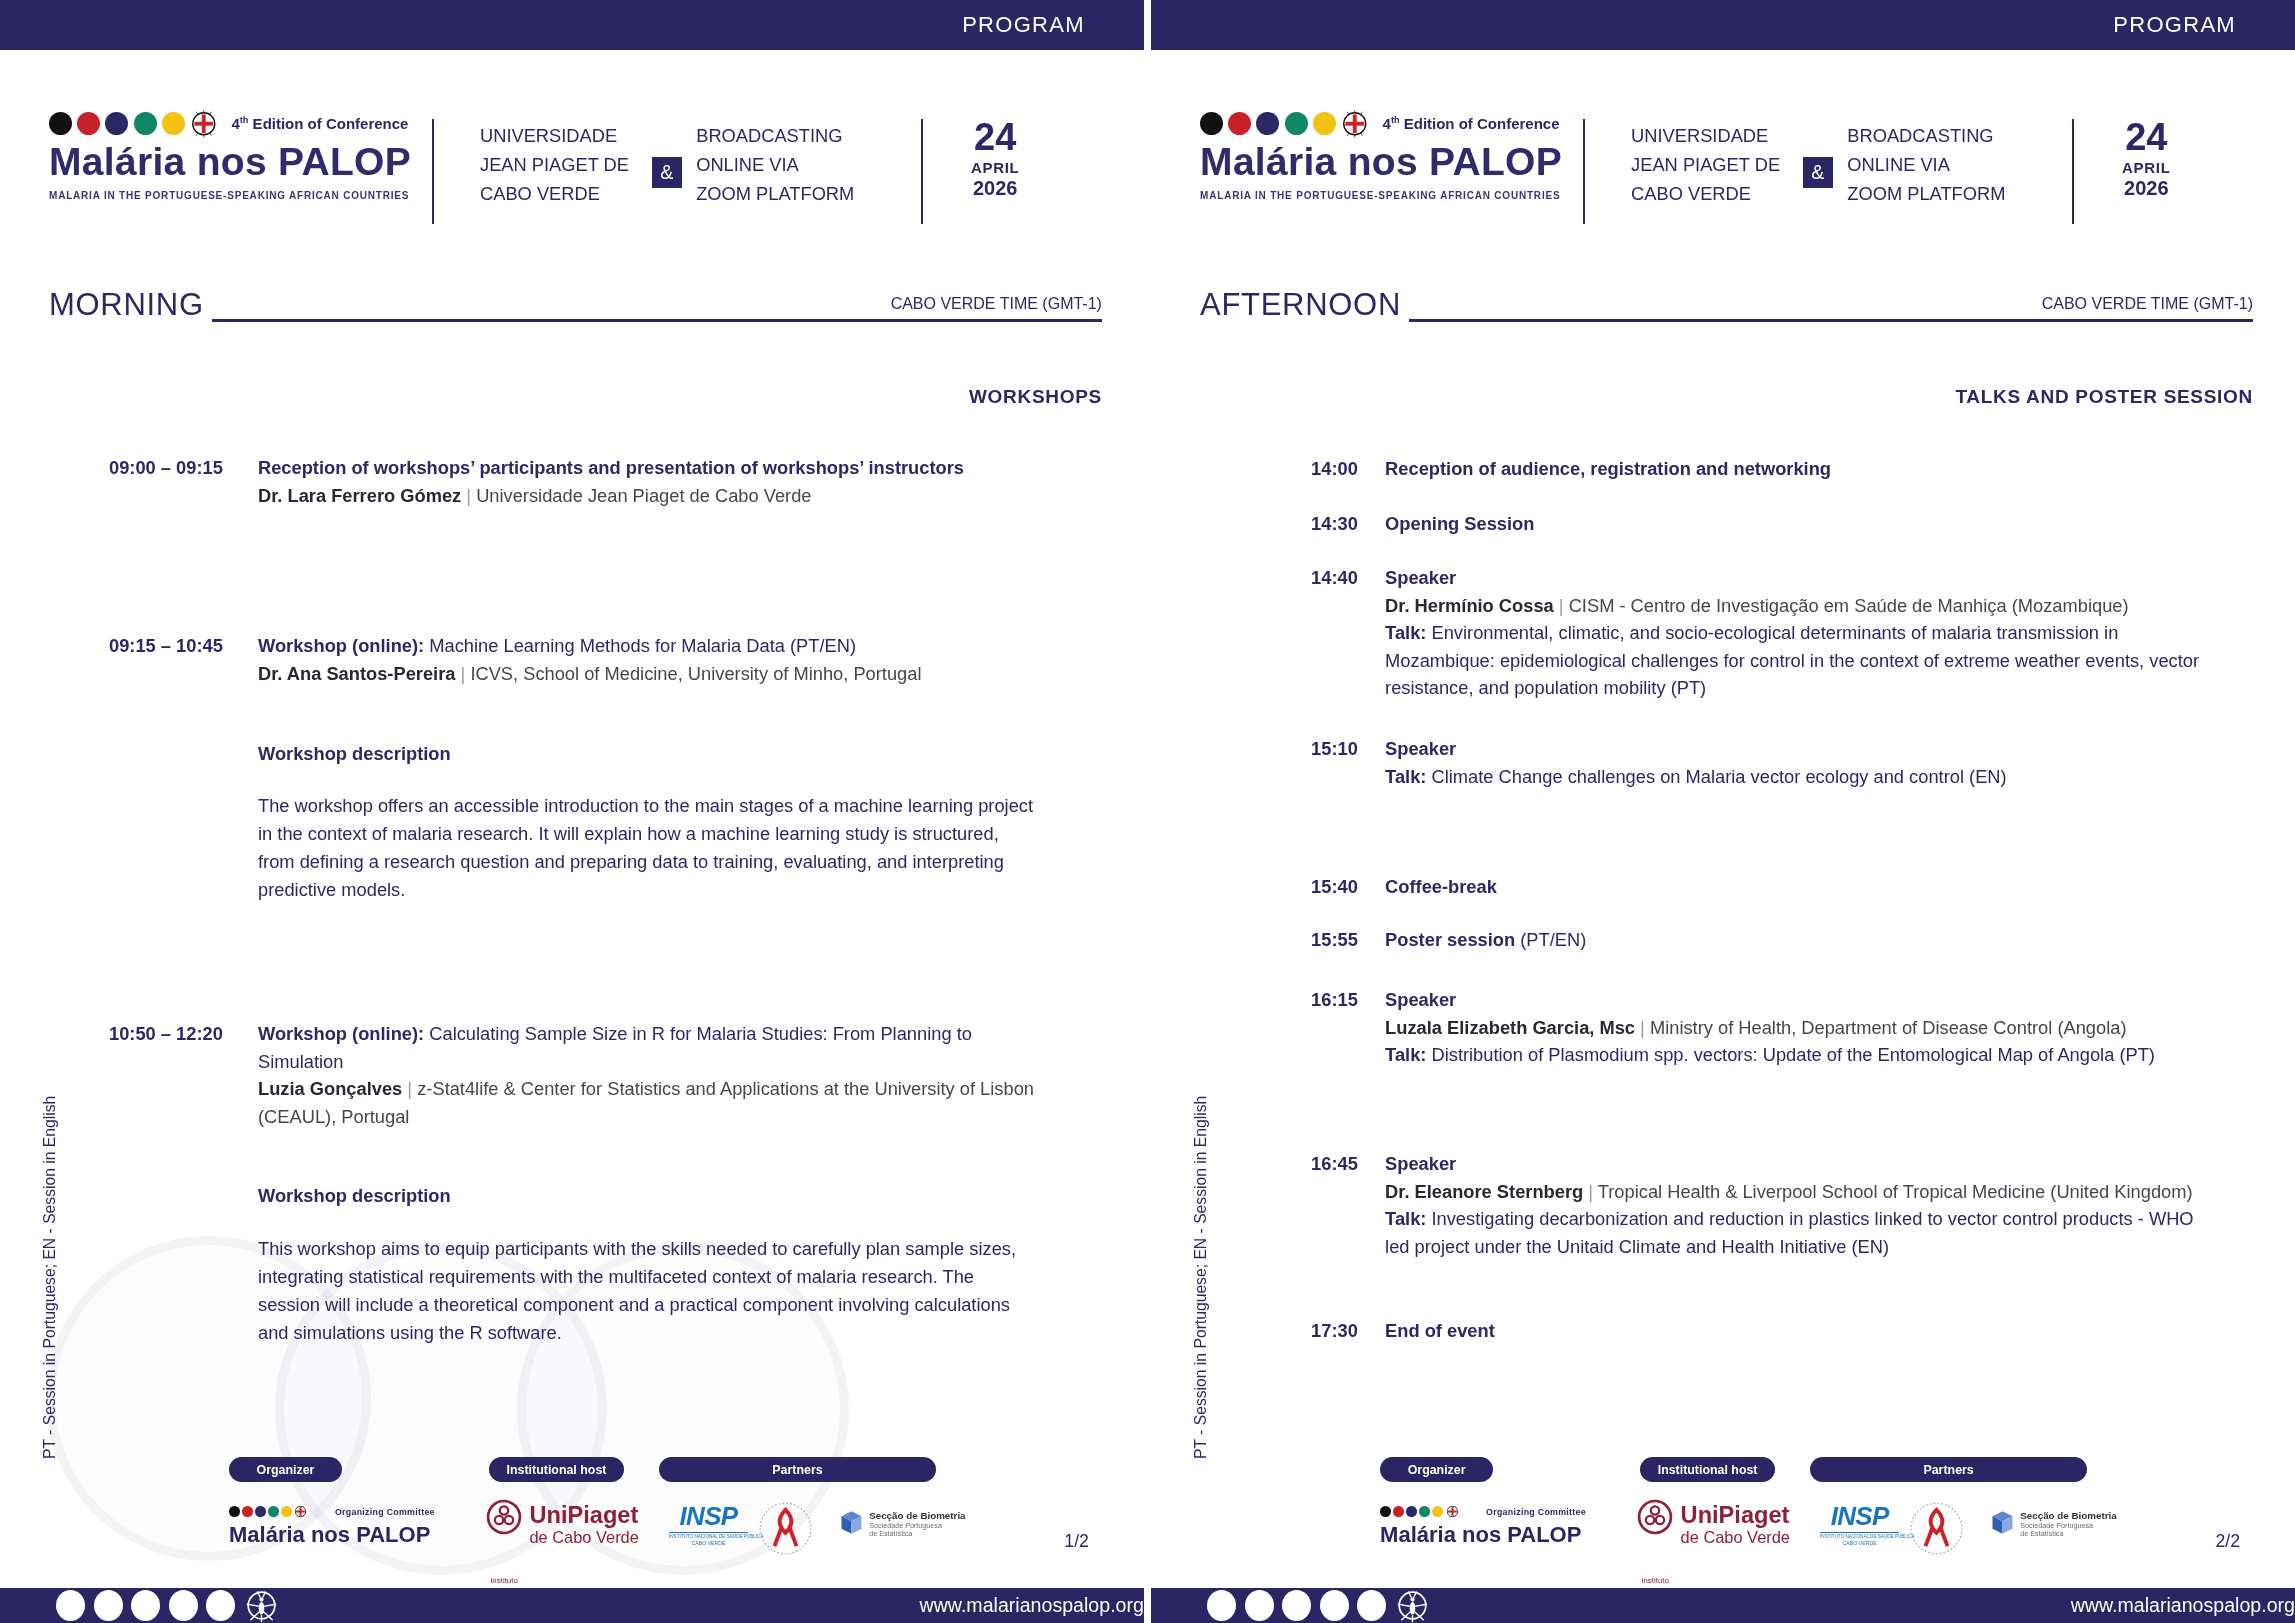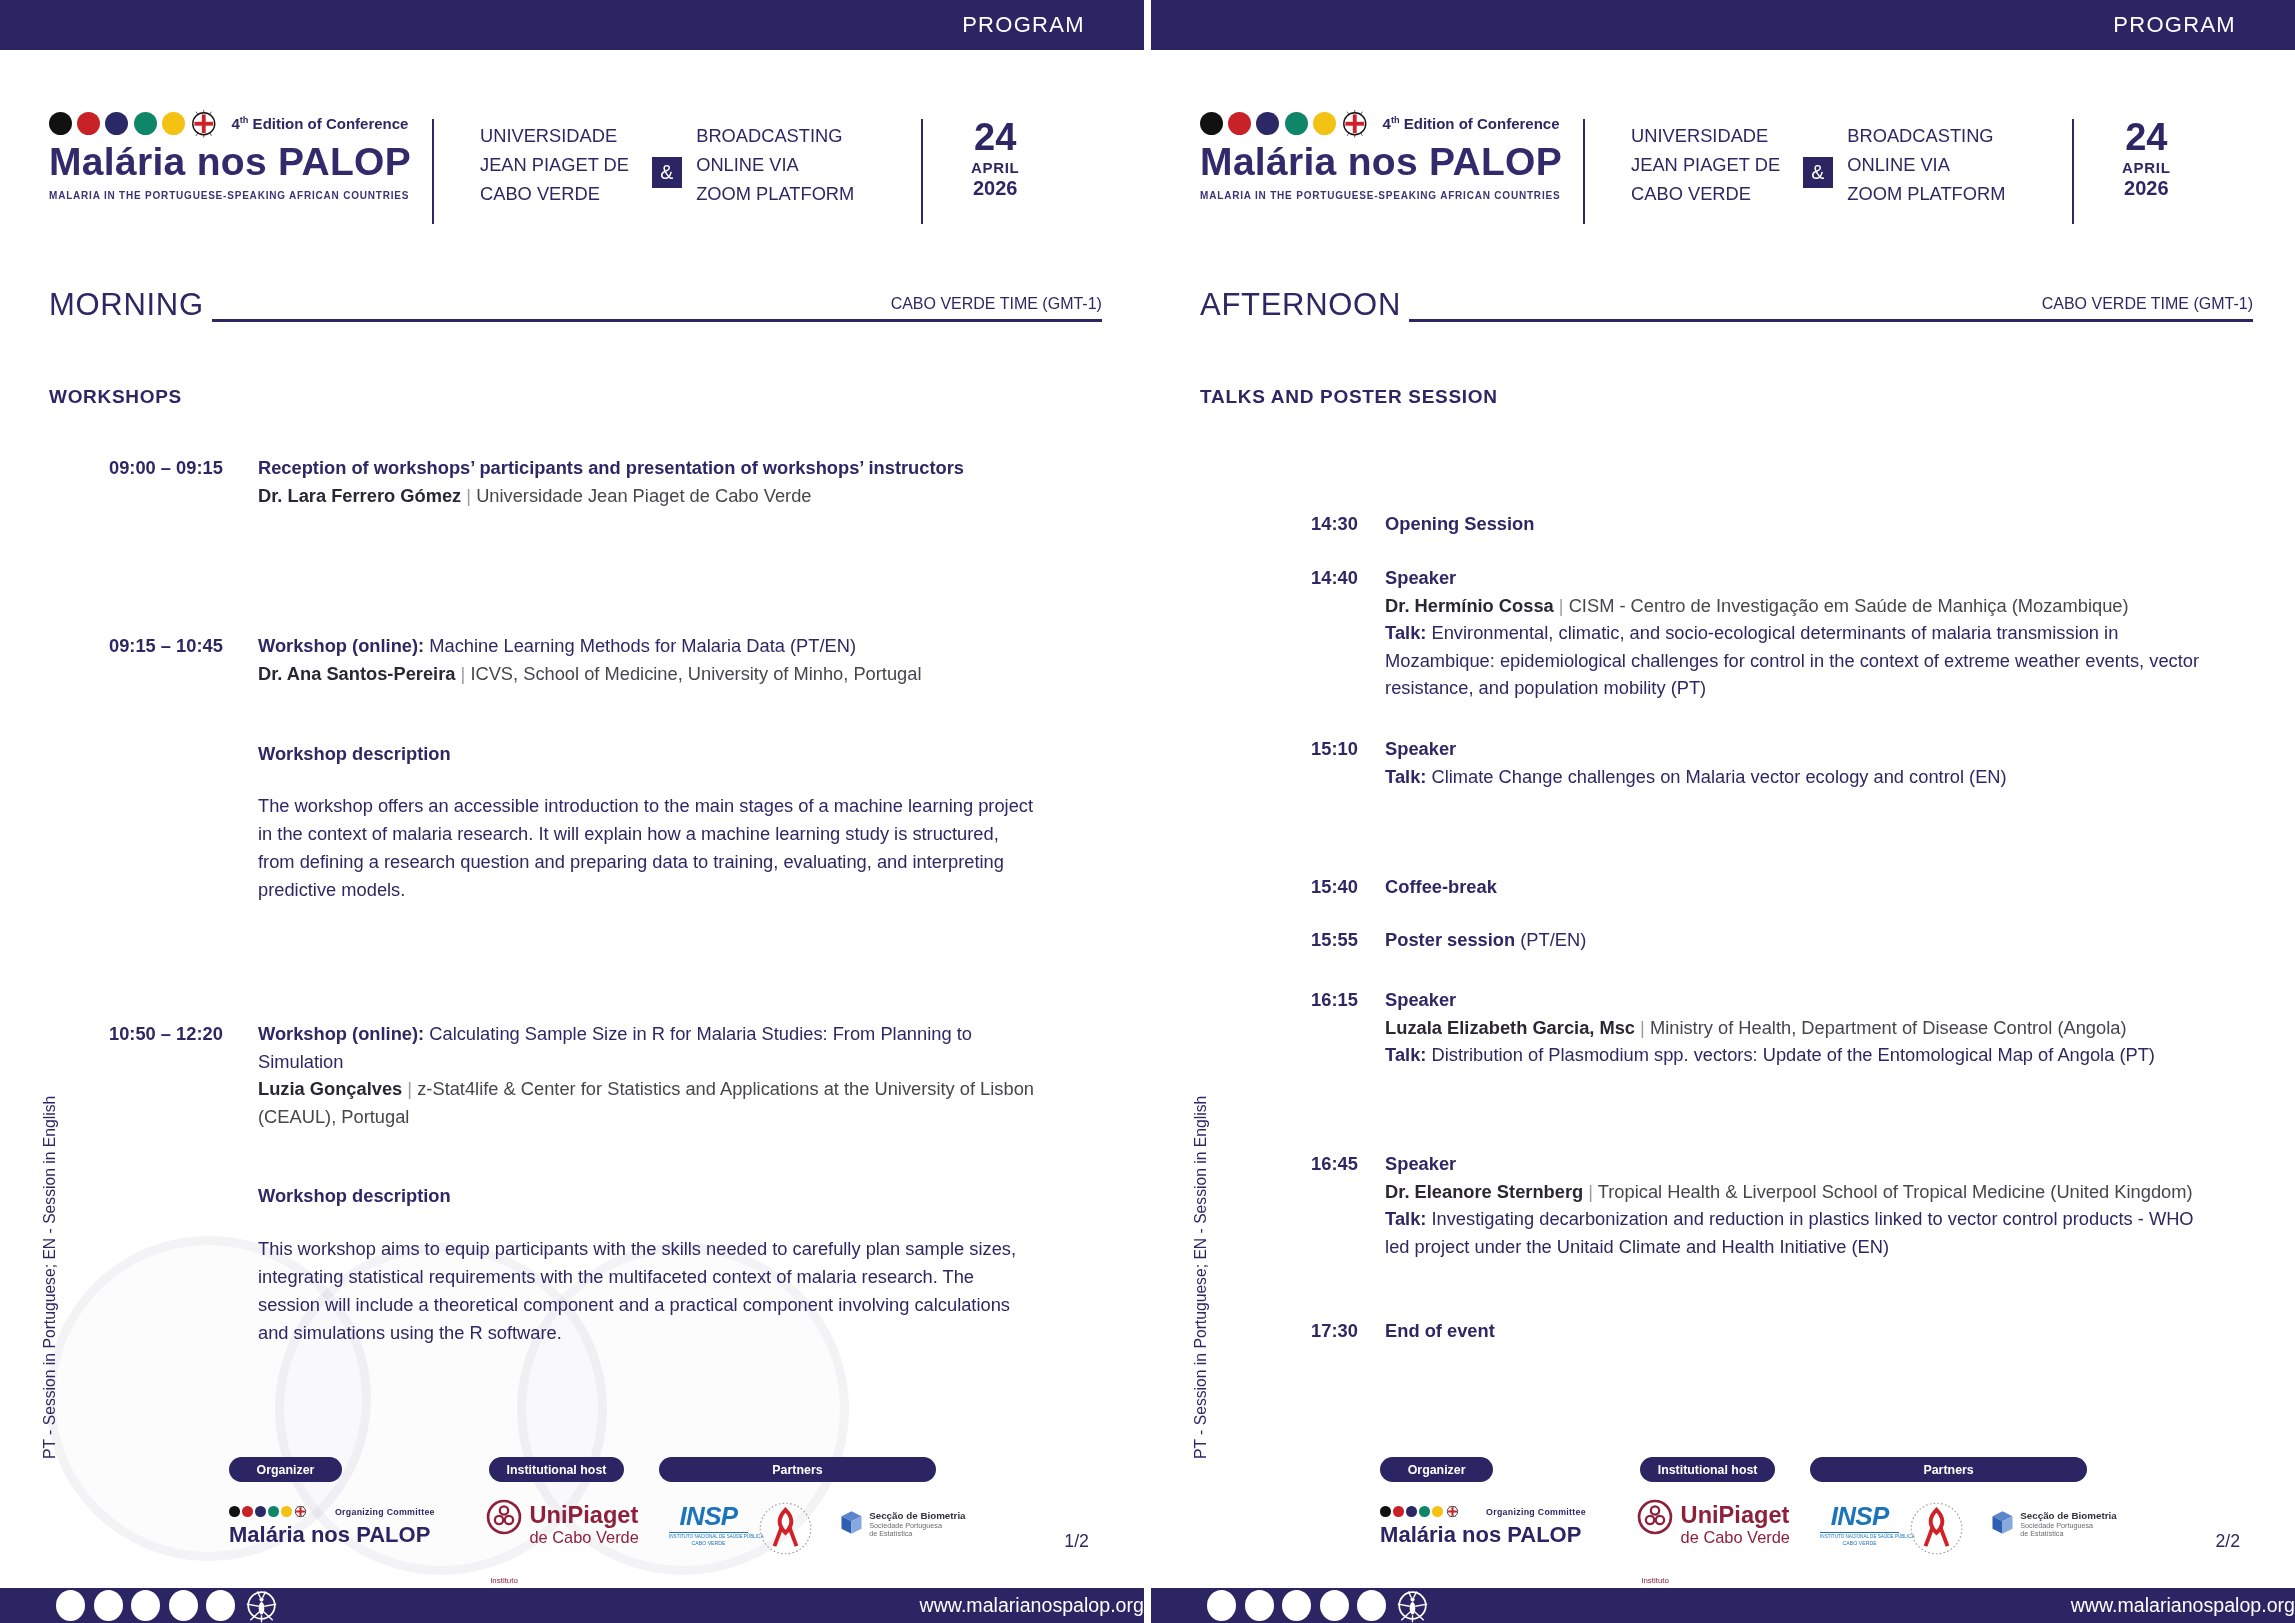--- a/index.html
+++ b/index.html
@@ -35,21 +35,21 @@
   .date-day{font-size:38px;font-weight:bold;line-height:41px;}
   .date-month{font-size:15px;font-weight:bold;letter-spacing:0.7px;line-height:19.6px;}
   .date-year{font-size:20px;font-weight:bold;line-height:23.6px;}
 
   
   .session-row{position:absolute;top:288px;left:49px;right:42px;display:flex;align-items:flex-end;}
   .session-title{font-size:31px;color:#2d2864;letter-spacing:0.7px;font-weight:400;line-height:34px;}
   .session-line-wrap{flex:1;margin-left:7.9px;display:flex;flex-direction:column;align-items:flex-end;}
   .tz{font-size:16px;color:#2d2864;margin-bottom:6.5px;}
   .session-line{width:100%;height:2.6px;background:#2d2864;}
-  .section-title{position:absolute;top:386px;left:49px;right:42px;text-align:left;
+  .section-title{position:absolute;top:386px;left:49px;right:42px;text-align:right;
                  font-size:19px;font-weight:600;letter-spacing:0.7px;color:#2d2864;}
 
   
   .block{position:absolute;display:grid;}
   .page .block{left:101px;grid-template-columns:157px 795px;}
   .page.p2 .block{left:152px;grid-template-columns:82px 837px;}
   .time{font-weight:bold;color:#2d2864;font-size:18.3px;line-height:27.5px;margin-left:8px;}
   .content{font-size:18.3px;line-height:27.5px;color:#2d2864;}
   .b{font-weight:bold;color:#2d2864;}
   .name{font-weight:bold;color:#2a2733;}
@@ -334,20 +334,24 @@
     <div class="session-row">
       <span class="session-title">AFTERNOON</span>
       <div class="session-line-wrap">
         <span class="tz">CABO VERDE TIME (GMT-1)</span>
         <div class="session-line"></div>
       </div>
     </div>
 
     <div class="section-title">TALKS AND POSTER SESSION</div>
 
+    <div class="block" style="top:455px">
+      <div class="time">14:00</div>
+      <div class="content"><span class="b">Reception of audience, registration and networking</span></div>
+    </div>
 
     <div class="block" style="top:510px">
       <div class="time">14:30</div>
       <div class="content"><span class="b">Opening Session</span></div>
     </div>
 
     <div class="block" style="top:564px">
       <div class="time">14:40</div>
       <div class="content">
         <div><span class="b">Speaker</span></div>

